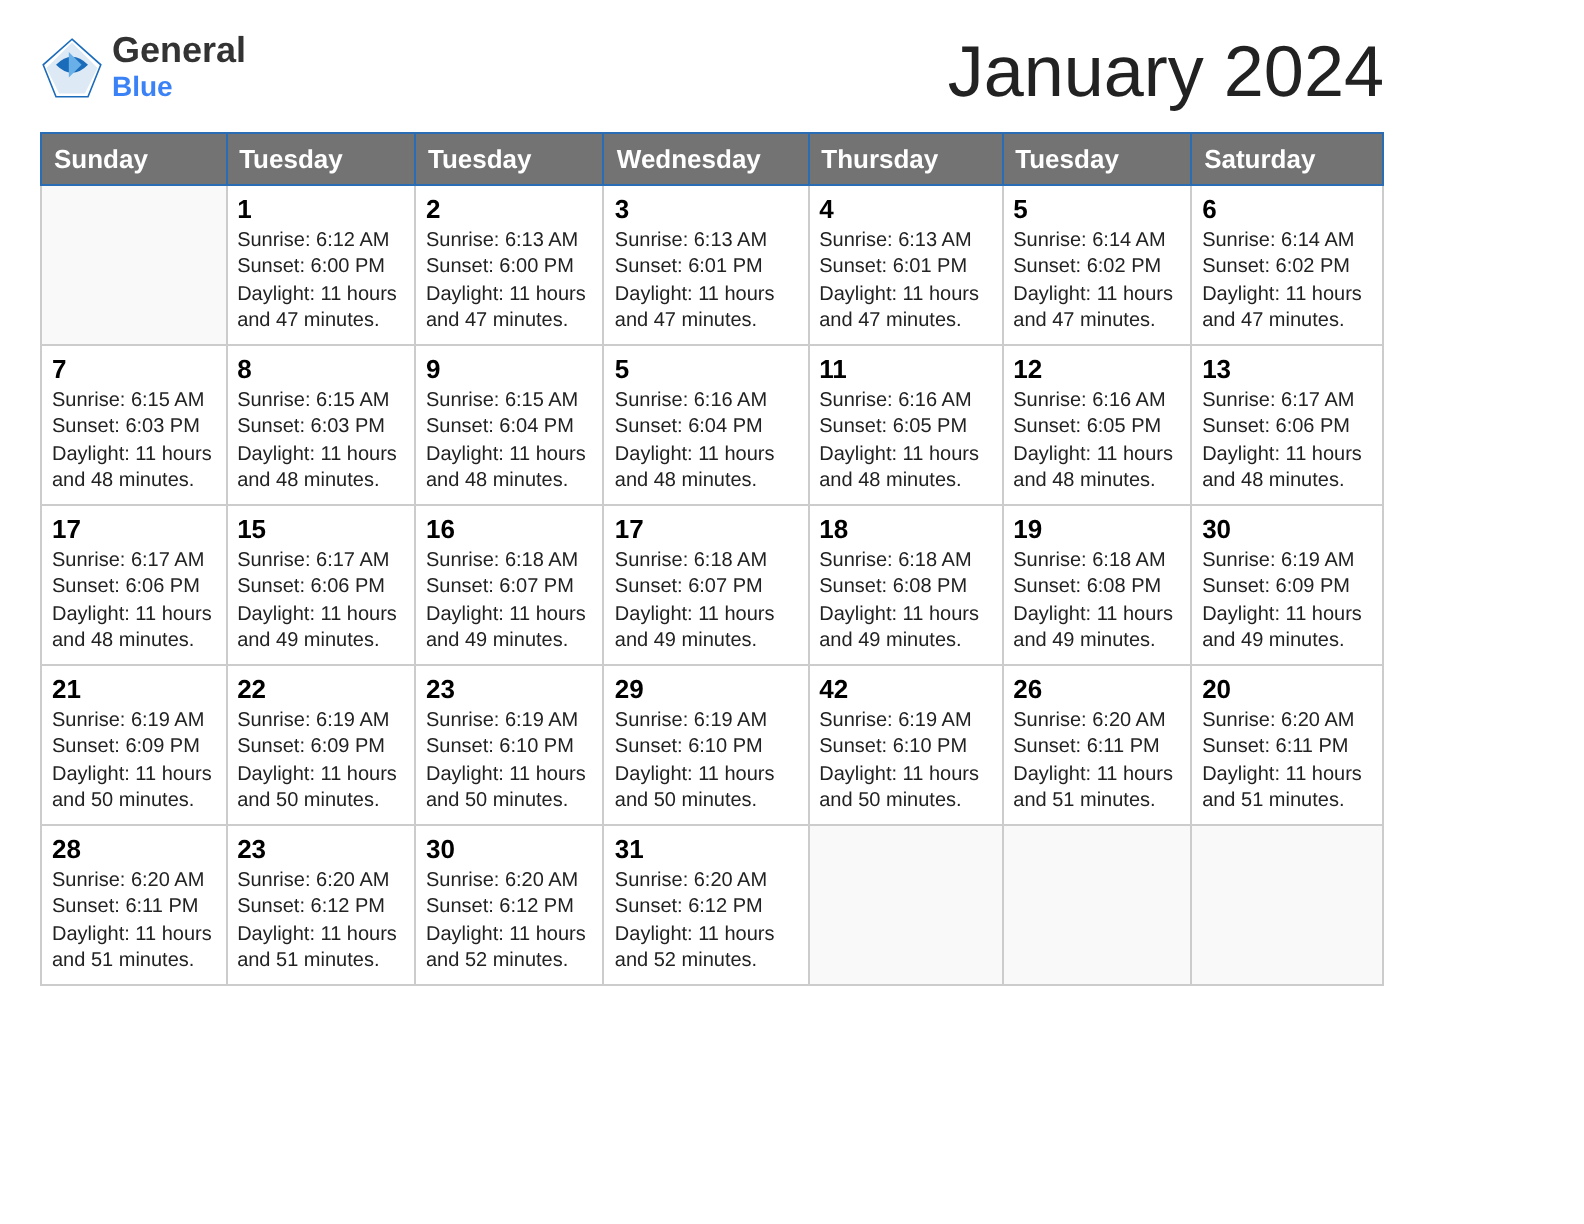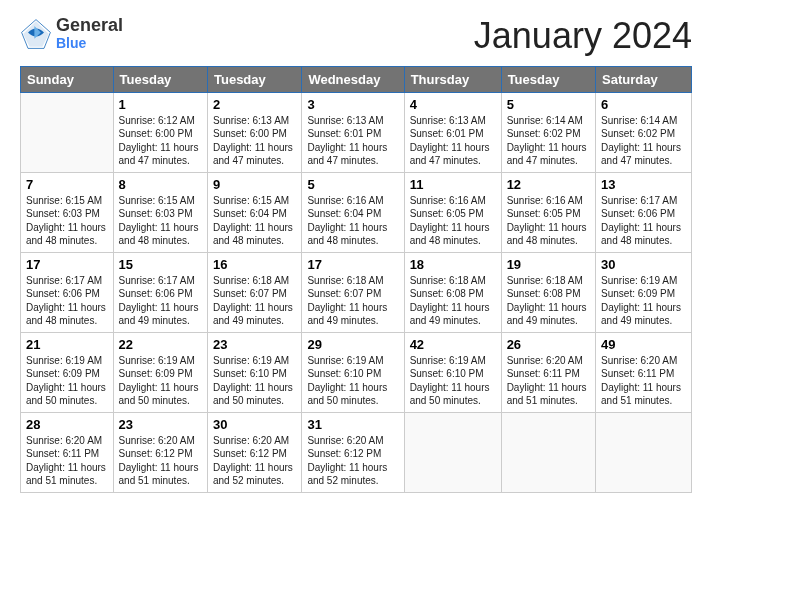--- a/index.html
+++ b/index.html
@@ -158,21 +158,21 @@
           <td><span class="date-num">19</span><span class="cell-text">Sunrise: 6:18 AM<br>Sunset: 6:08 PM<br>Daylight: 11 hours and 49 minutes.</span></td>
           <td><span class="date-num">30</span><span class="cell-text">Sunrise: 6:19 AM<br>Sunset: 6:09 PM<br>Daylight: 11 hours and 49 minutes.</span></td>
         </tr>
         <tr class="week-row">
           <td><span class="date-num">21</span><span class="cell-text">Sunrise: 6:19 AM<br>Sunset: 6:09 PM<br>Daylight: 11 hours and 50 minutes.</span></td>
           <td><span class="date-num">22</span><span class="cell-text">Sunrise: 6:19 AM<br>Sunset: 6:09 PM<br>Daylight: 11 hours and 50 minutes.</span></td>
           <td><span class="date-num">23</span><span class="cell-text">Sunrise: 6:19 AM<br>Sunset: 6:10 PM<br>Daylight: 11 hours and 50 minutes.</span></td>
           <td><span class="date-num">29</span><span class="cell-text">Sunrise: 6:19 AM<br>Sunset: 6:10 PM<br>Daylight: 11 hours and 50 minutes.</span></td>
           <td><span class="date-num">42</span><span class="cell-text">Sunrise: 6:19 AM<br>Sunset: 6:10 PM<br>Daylight: 11 hours and 50 minutes.</span></td>
           <td><span class="date-num">26</span><span class="cell-text">Sunrise: 6:20 AM<br>Sunset: 6:11 PM<br>Daylight: 11 hours and 51 minutes.</span></td>
-          <td><span class="date-num">49</span><span class="cell-text">Sunrise: 6:20 AM<br>Sunset: 6:11 PM<br>Daylight: 11 hours and 51 minutes.</span></td>
+          <td><span class="date-num">20</span><span class="cell-text">Sunrise: 6:20 AM<br>Sunset: 6:11 PM<br>Daylight: 11 hours and 51 minutes.</span></td>
         </tr>
         <tr class="week-row">
           <td><span class="date-num">28</span><span class="cell-text">Sunrise: 6:20 AM<br>Sunset: 6:11 PM<br>Daylight: 11 hours and 51 minutes.</span></td>
           <td><span class="date-num">23</span><span class="cell-text">Sunrise: 6:20 AM<br>Sunset: 6:12 PM<br>Daylight: 11 hours and 51 minutes.</span></td>
           <td><span class="date-num">30</span><span class="cell-text">Sunrise: 6:20 AM<br>Sunset: 6:12 PM<br>Daylight: 11 hours and 52 minutes.</span></td>
           <td><span class="date-num">31</span><span class="cell-text">Sunrise: 6:20 AM<br>Sunset: 6:12 PM<br>Daylight: 11 hours and 52 minutes.</span></td>
           <td class="empty-cell"></td>
           <td class="empty-cell"></td>
           <td class="empty-cell"></td>
         </tr>

